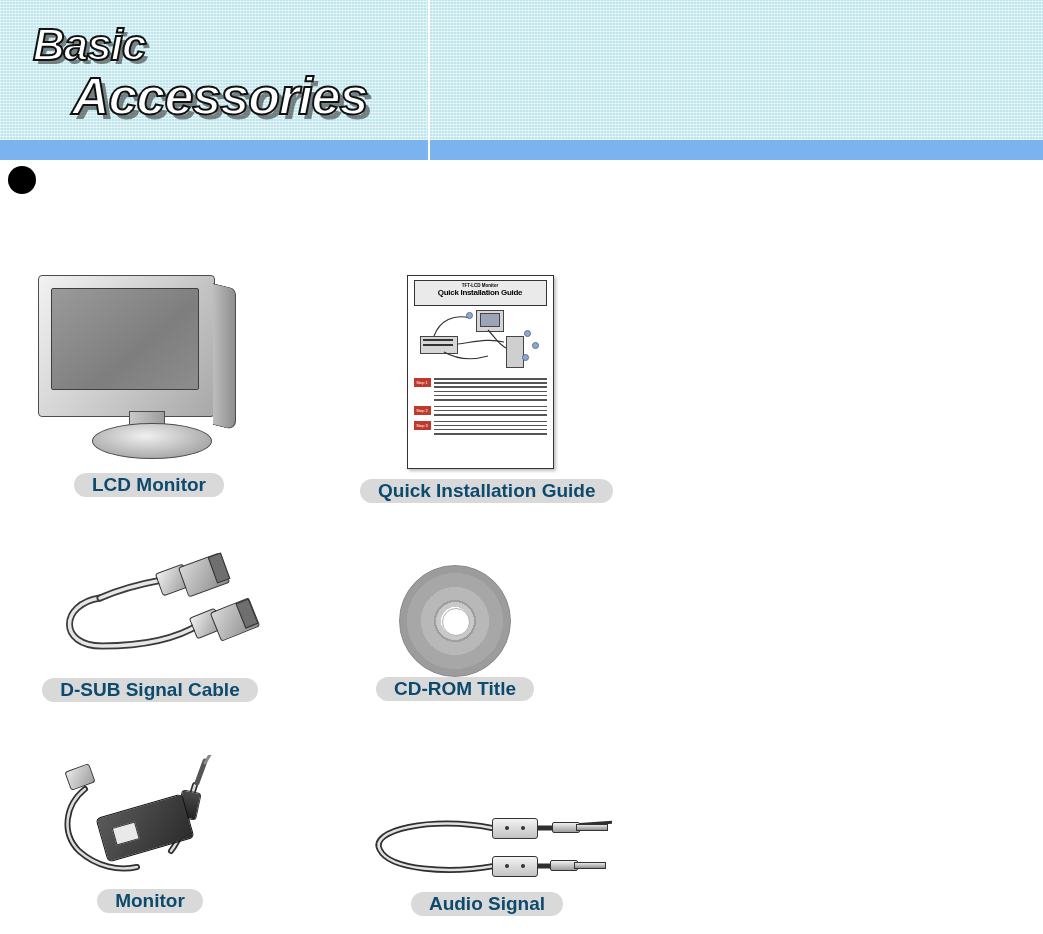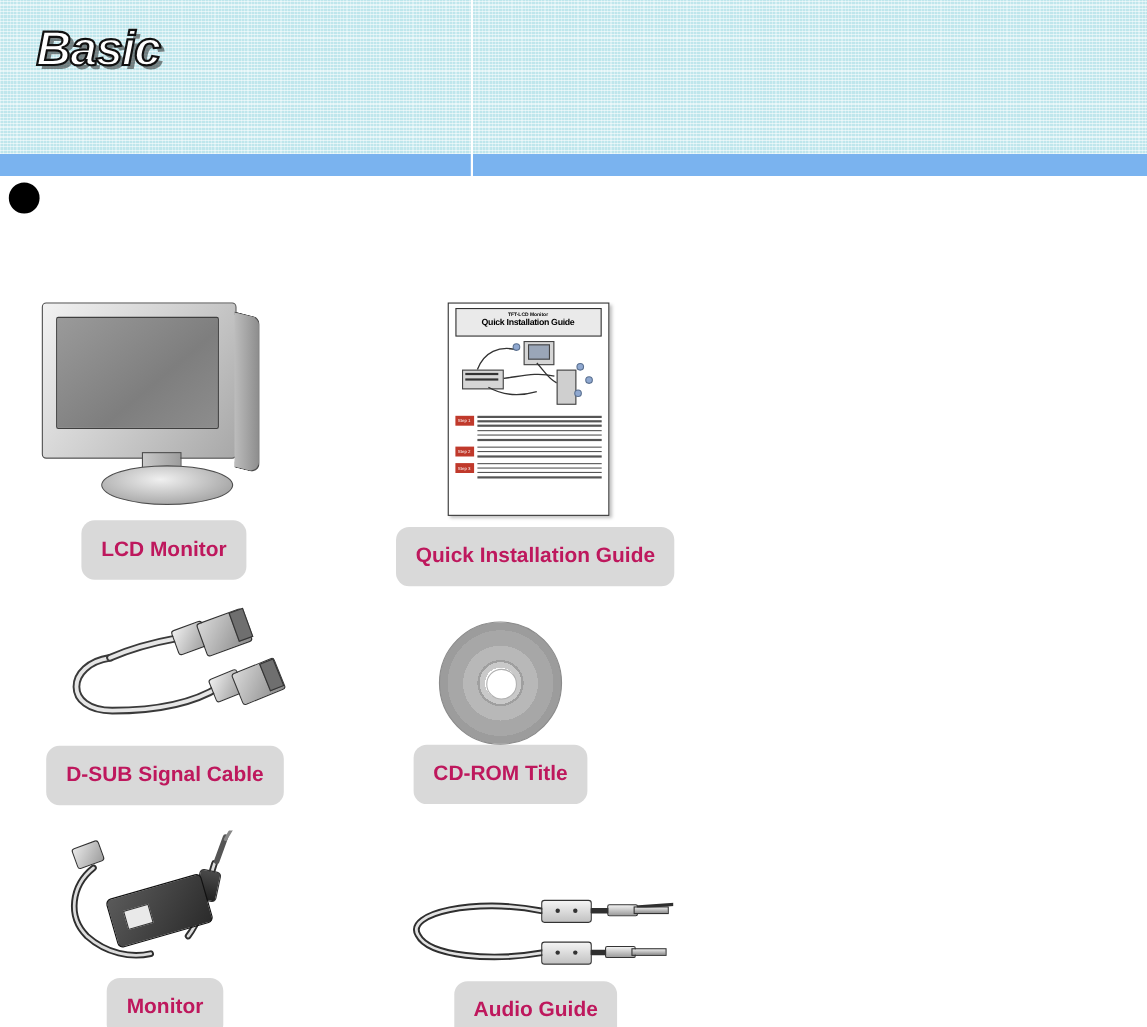--- a/index.html
+++ b/index.html
@@ -59,25 +59,25 @@
     position:absolute;left:8px;top:166px;
     width:28px;height:28px;border-radius:50%;
     background:#000000;
   }
 
   
   .item{position:absolute;}
   .caption{
     background:#d9d9d9;
     border-radius:12px;
-    color:#be185d;
+    color:#0c4a6e;
     font-weight:bold;
     text-align:center;
     font-size:19px;
-    padding:16px 18px;
+    padding:1px 18px;
     display:inline-block;
     white-space:nowrap;
   }
   .caption-wrap{width:100%;text-align:center;}
 
   
   .mon-wrap{position:relative;width:230px;height:190px;margin:0 auto;}
   .mon-body{
     position:absolute;left:4px;top:0px;width:175px;height:140px;
     background:linear-gradient(125deg,#f2f2f2 0%,#d2d2d2 45%,#a8a8a8 100%);
@@ -193,20 +193,21 @@
     border:1.2px solid #333;
   }
   svg{display:block;}
 </style>
 </head>
 <body>
 
 <div class="header">
   <div class="title-block">
     <div class="title-line1">Basic</div>
+    <div class="title-line2">Accessories</div>
   </div>
   <div class="header-divider"></div>
 </div>
 <div class="blue-bar"></div>
 <div class="blue-bar-split"></div>
 
 <div class="bullet"></div>
 
 <div class="item" style="left:34px;top:275px;width:230px;">
   <div class="mon-wrap">
@@ -360,15 +361,15 @@
         <span class="d" style="left:28px;"></span>
     </div>
 
     <div class="plug" style="left:190px;top:22px;width:26px;"></div>
     <div class="plug-tip" style="left:214px;top:24px;"></div>
 
     <div class="plug" style="left:188px;top:60px;width:26px;"></div>
     <div class="plug-tip" style="left:212px;top:62px;"></div>
   </div>
   <div class="caption-wrap" style="margin-top:2px;">
-    <span class="caption">Audio Guide</span>
+    <span class="caption">Audio Signal</span>
   </div>
 </div>
 
 </body></html>

